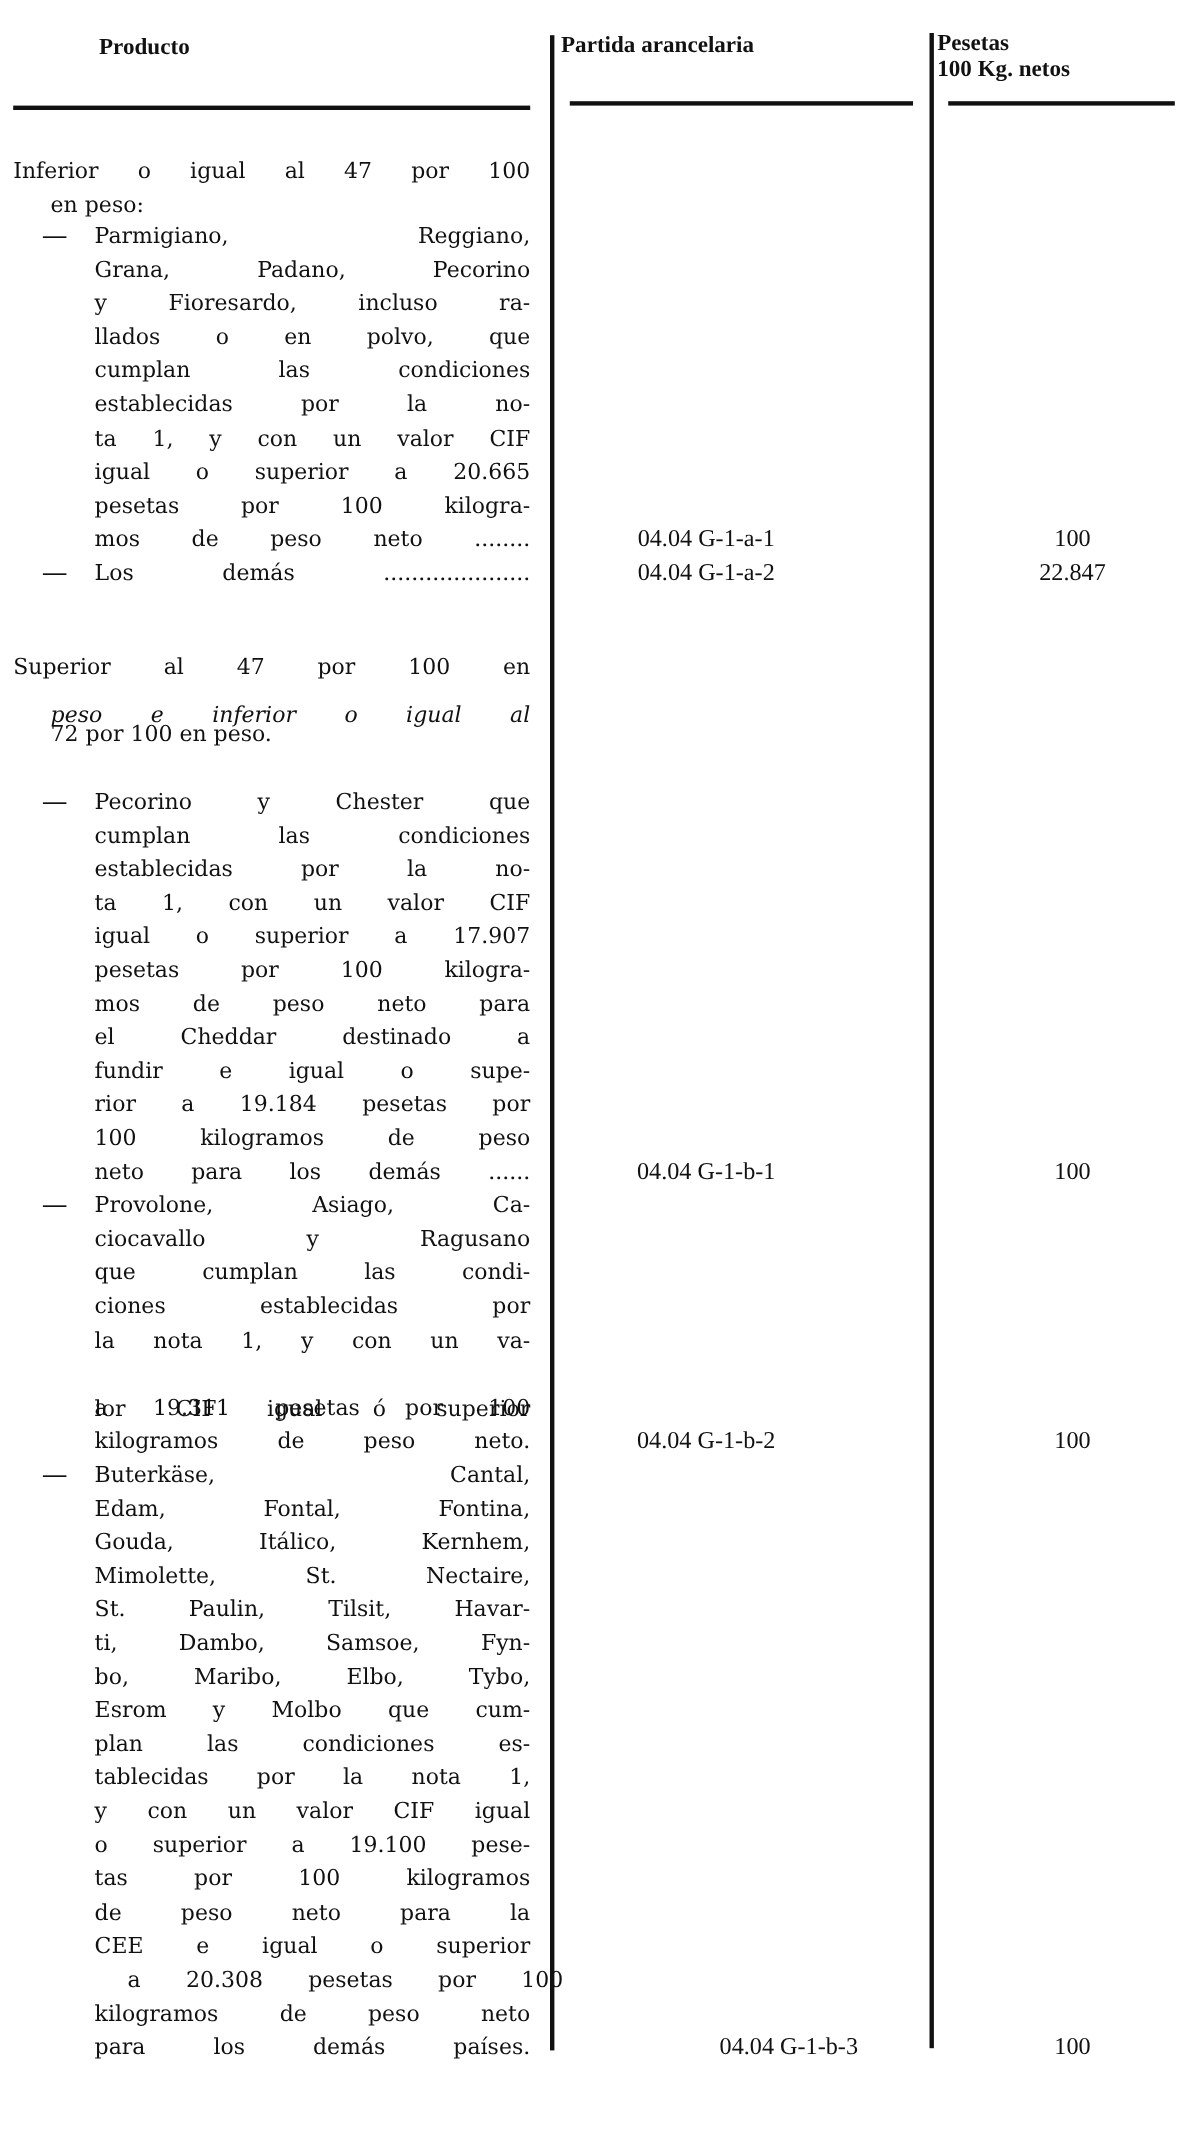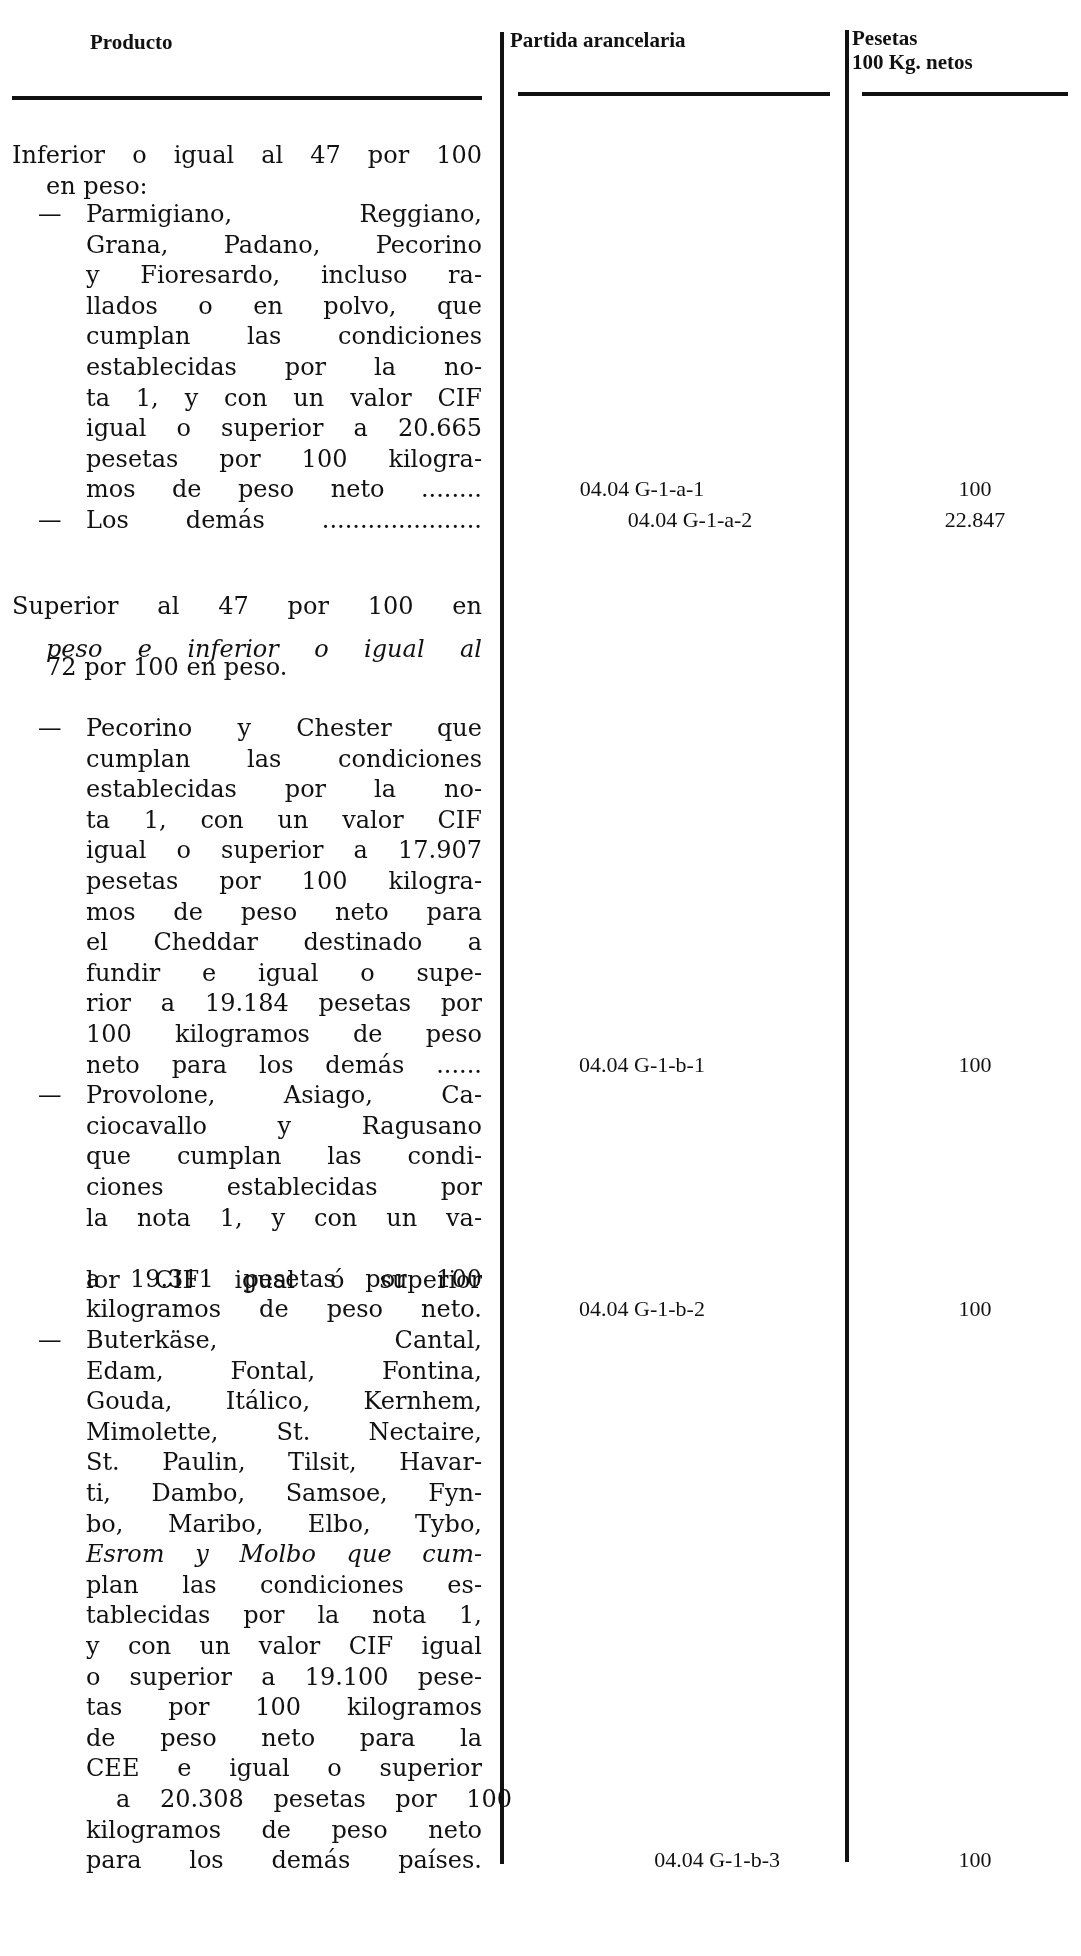--- a/index.html
+++ b/index.html
@@ -1,21 +1,21 @@
 <!DOCTYPE html>
 <html><head>
 <meta charset="utf-8">
 <style>
   html,body{margin:0;padding:0;background:#fff;}
   body{width:1081px;height:1956px;position:relative;overflow:hidden;
        font-family:"DejaVu Serif","Liberation Serif",serif;color:#111;}
   .hdr{position:absolute;font-size:21px;font-weight:bold;font-family:"Liberation Serif","DejaVu Serif",serif;}
   .rule{position:absolute;height:4px;background:#111;}
   .vline{position:absolute;width:4px;background:#111;}
-  .line{position:absolute;font-size:24px;line-height:30px;height:30px;white-space:nowrap;
+  .line{position:absolute;font-size:20px;line-height:30px;height:30px;white-space:nowrap;
         text-align:justify;text-align-last:justify;}
   .line.nojust{text-align:left;text-align-last:left;}
   .dash{position:absolute;font-size:23.5px;line-height:30px;}
   .code{position:absolute;font-size:22px;line-height:30px;text-align:center;width:276px;left:504px;font-family:"Liberation Serif","DejaVu Serif",serif;}
   .val{position:absolute;font-size:22px;line-height:30px;text-align:center;width:200px;left:875px;font-family:"Liberation Serif","DejaVu Serif",serif;}
 </style>
 </head>
 <body>
 
 <div class="hdr" style="left:90px;top:30px;width:280px;">Producto</div>
@@ -43,21 +43,21 @@
     <div class="line" style="left: 86px; width: 396px; top: 321.4px;">cumplan las condiciones</div>
     <div class="line" style="left: 86px; width: 396px; top: 352px;">establecidas por la no-</div>
     <div class="line" style="left: 86px; width: 396px; top: 382.6px;">ta 1, y con un valor CIF</div>
     <div class="line" style="left: 86px; width: 396px; top: 413.2px;">igual o superior a 20.665</div>
     <div class="line" style="left: 86px; width: 396px; top: 443.8px;">pesetas por 100 kilogra-</div>
     <div class="line" style="left: 86px; width: 396px; top: 474.4px;">mos de peso neto ........</div>
     <div class="code" style="top: 474.4px;">04.04 G-1-a-1</div>
     <div class="val" style="top: 474.4px;">100</div>
     <div class="dash" style="left: 38px; top: 505px;">—</div>
     <div class="line" style="left: 86px; width: 396px; top: 505px;">Los demás .....................</div>
-    <div class="code" style="top: 505px; padding-left: 48px;">04.04 G-1-a-2</div>
+    <div class="code" style="top: 505px;">04.04 G-1-a-2</div>
     <div class="val" style="top: 505px;">22.847</div>
     <div class="line" style="left: 12px; width: 470px; top: 591px;">Superior al 47 por 100 en</div>
     <div class="line" style="left: 46px; width: 436px; top: 634px; font-style: italic;">peso e inferior o igual al</div>
     <div class="line nojust" style="left: 46px; width: 436px; top: 652.2px;">72 por 100 en peso.</div>
     <div class="dash" style="left: 38px; top: 713px;">—</div>
     <div class="line" style="left: 86px; width: 396px; top: 713px;">Pecorino y Chester que</div>
     <div class="line" style="left: 86px; width: 396px; top: 743.6px;">cumplan las condiciones</div>
     <div class="line" style="left: 86px; width: 396px; top: 774.2px;">establecidas por la no-</div>
     <div class="line" style="left: 86px; width: 396px; top: 804.8px;">ta 1, con un valor CIF</div>
     <div class="line" style="left: 86px; width: 396px; top: 835.4px;">igual o superior a 17.907</div>
@@ -82,21 +82,21 @@
     <div class="code" style="top: 1294.4px;">04.04 G-1-b-2</div>
     <div class="val" style="top: 1294.4px;">100</div>
     <div class="dash" style="left: 38px; top: 1325px;">—</div>
     <div class="line" style="left: 86px; width: 396px; top: 1325px;">Buterkäse, Cantal,</div>
     <div class="line" style="left: 86px; width: 396px; top: 1355.6px;">Edam, Fontal, Fontina,</div>
     <div class="line" style="left: 86px; width: 396px; top: 1386.2px;">Gouda, Itálico, Kernhem,</div>
     <div class="line" style="left: 86px; width: 396px; top: 1416.8px;">Mimolette, St. Nectaire,</div>
     <div class="line" style="left: 86px; width: 396px; top: 1447.4px;">St. Paulin, Tilsit, Havar-</div>
     <div class="line" style="left: 86px; width: 396px; top: 1478px;">ti, Dambo, Samsoe, Fyn-</div>
     <div class="line" style="left: 86px; width: 396px; top: 1508.6px;">bo, Maribo, Elbo, Tybo,</div>
-    <div class="line" style="left: 86px; width: 396px; top: 1539.2px; font-style: italic;">Esrom y Molbo que cum-</div>
+    <div class="line" style="left: 86px; width: 396px; top: 1539.2px;">Esrom y Molbo que cum-</div>
     <div class="line" style="left: 86px; width: 396px; top: 1569.8px;">plan las condiciones es-</div>
     <div class="line" style="left: 86px; width: 396px; top: 1600.4px;">tablecidas por la nota 1,</div>
     <div class="line" style="left: 86px; width: 396px; top: 1631px;">y con un valor CIF igual</div>
     <div class="line" style="left: 86px; width: 396px; top: 1661.6px;">o superior a 19.100 pese-</div>
     <div class="line" style="left: 86px; width: 396px; top: 1692.2px;">tas por 100 kilogramos</div>
     <div class="line" style="left: 86px; width: 396px; top: 1722.8px;">de peso neto para la</div>
     <div class="line" style="left: 86px; width: 396px; top: 1753.4px;">CEE e igual o superior</div>
     <div class="line" style="left: 69px; width: 396px; top: 1784px; margin-left: 47px;">a 20.308 pesetas por 100</div>
     <div class="line" style="left: 86px; width: 396px; top: 1814.6px;">kilogramos de peso neto</div>
     <div class="line" style="left: 86px; width: 396px; top: 1845.2px;">para los demás países.</div>

